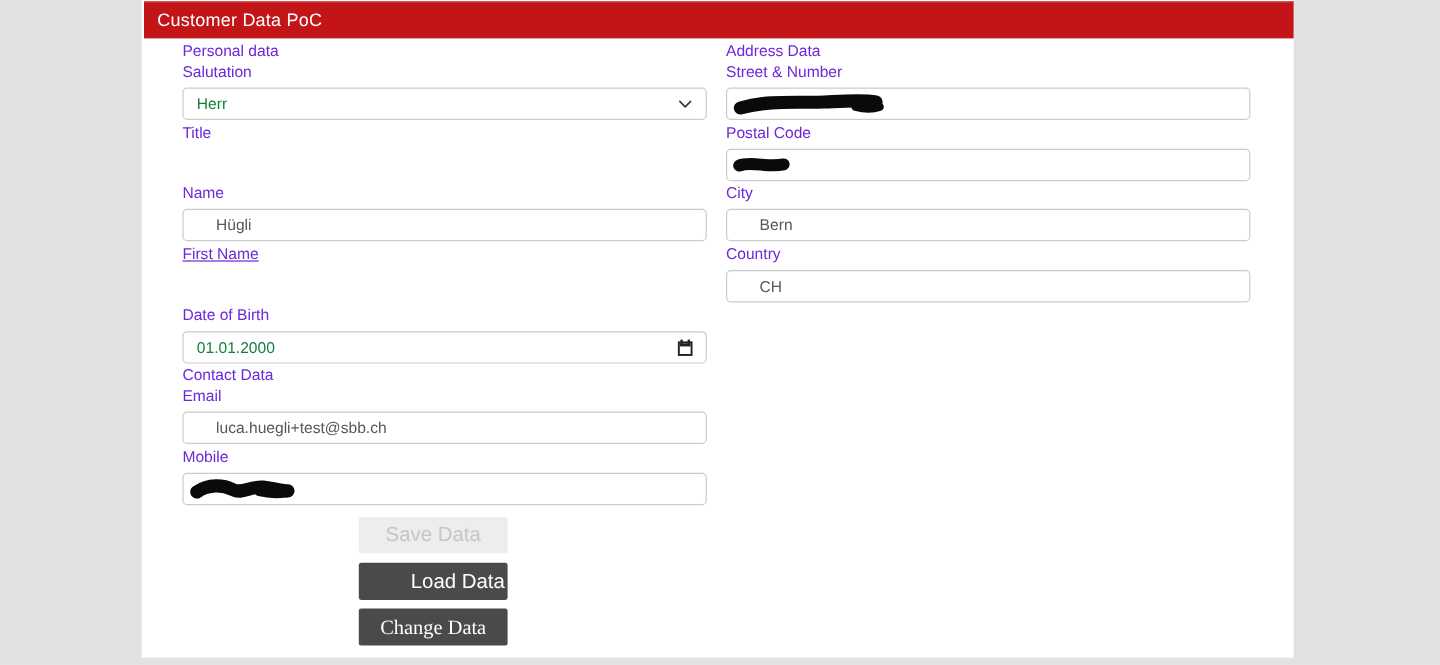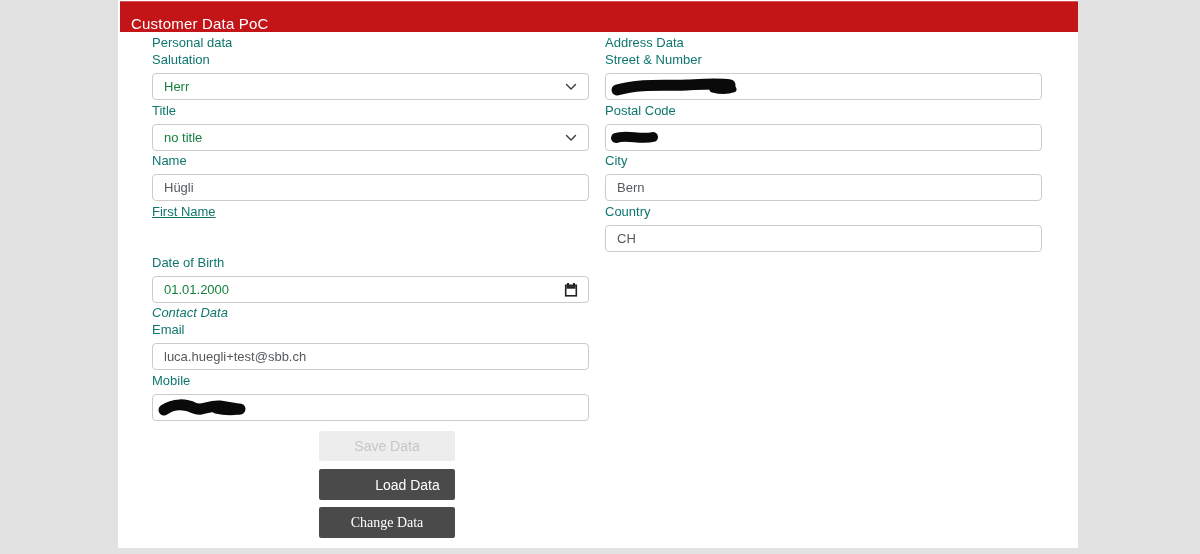--- a/index.html
+++ b/index.html
@@ -1,33 +1,33 @@
 <!DOCTYPE html>
 <html><head>
 <meta charset="utf-8">
 <style>
   * { margin:0; padding:0; box-sizing:border-box; }
   body { font-family:"Liberation Sans", sans-serif; background:#e2e2e2; }
   .page { position:relative; width:1200px; height:554px; background:#e2e2e2; overflow:hidden; }
   .card { position:absolute; left:118px; top:0; width:960px; height:548px; background:#ffffff; }
   .header { position:absolute; left:2px; top:1px; width:958px; height:31px; background:#c31418;
-            border-top:1px solid #d4545a; display:flex; align-items:flex-end; padding-left:11px; }
+            border-top:1px solid #d4545a; display:flex; align-items:center; padding-left:11px; }
   .header span { color:#ffffff; font-size:15px; letter-spacing:0.2px; }
-  .lbl { position:absolute; font-size:13px; line-height:14px; color:#0f766e; }
+  .lbl { position:absolute; font-size:13px; line-height:14px; color:#6d28d9; }
   .inp { position:absolute; width:437px; height:27px; border:1px solid #cbcbcb; border-radius:4px;
-         background:#fff; font-size:13px; color:#55595c; padding:0 11px;
+         background:#fff; font-size:13px; color:#55595c; padding:0 27px;
          font-family:"Liberation Sans", sans-serif; outline:none; }
   .fakeinp { position:absolute; width:437px; height:27px; border:1px solid #cbcbcb; border-radius:4px;
              background:#fff; display:flex; align-items:center; padding:0 11px; cursor:pointer; }
   .fakeinp .val { font-size:13px; color:#15803d; }
   .chev { position:absolute; right:11px; top:50%; transform:translateY(-50%); }
   .calic { position:absolute; right:10px; top:50%; transform:translateY(-50%); }
   .scrib { position:absolute; left:3px; top:50%; transform:translateY(-50%); }
-  .btn { position:absolute; left:201px; width:136px; border:none; border-radius:2px;
-         font-size:14px; font-family:"Liberation Sans", sans-serif; cursor:pointer; }
+  .btn { position:absolute; left:181px; width:124px; border:none; border-radius:2px;
+         font-size:17px; font-family:"Liberation Sans", sans-serif; cursor:pointer; }
   .btn.dark { background:#4a4a4a; color:#ffffff; }
   .btn.disabled { background:#ededed; color:#c6c6c6; cursor:default; }
   .colL { left:34px; }
   .colR { left:487px; }
 </style>
 </head>
 <body>
 
 <div class="page">
   <div class="card">
@@ -40,44 +40,38 @@
 
     <div class="lbl colL" style="top:53px;">Salutation</div>
     <div class="fakeinp colL" style="top:73px;">
       <span class="val">Herr</span>
       <svg class="chev" width="12" height="8" viewBox="0 0 12 8">
         <polyline points="1.5,1.5 6,6 10.5,1.5" fill="none" stroke="#3a3a3a" stroke-width="1.4" stroke-linecap="round" stroke-linejoin="round"></polyline>
       </svg>
     </div>
 
     <div class="lbl colL" style="top:104px;">Title</div>
-    <div class="fakeinp colL" style="top:124px;">
-      <span class="val">no title</span>
-      <svg class="chev" width="12" height="8" viewBox="0 0 12 8">
-        <polyline points="1.5,1.5 6,6 10.5,1.5" fill="none" stroke="#3a3a3a" stroke-width="1.4" stroke-linecap="round" stroke-linejoin="round"></polyline>
-      </svg>
-    </div>
 
     <div class="lbl colL" style="top:154px;">Name</div>
     <input class="inp colL" style="top: 174px;" value="Hügli">
 
     <div class="lbl colL" style="top:205px;text-decoration:underline;">First Name</div>
 
     <div class="lbl colL" style="top:256px;">Date of Birth</div>
     <div class="fakeinp colL" style="top:276px;">
       <span class="val">01.01.2000</span>
       <svg class="calic" width="14" height="15" viewBox="0 0 14 15">
         <rect x="3" y="0.5" width="2" height="3.5" fill="#222"></rect>
         <rect x="9" y="0.5" width="2" height="3.5" fill="#222"></rect>
         <rect x="1.7" y="2.8" width="10.6" height="10.5" fill="none" stroke="#222" stroke-width="1.6"></rect>
         <rect x="2.5" y="3.6" width="9" height="2.6" fill="#222"></rect>
       </svg>
     </div>
 
-    <div class="lbl colL" style="top:306px;font-style:italic;">Contact Data</div>
+    <div class="lbl colL" style="top:306px;">Contact Data</div>
 
     <div class="lbl colL" style="top:323px;">Email</div>
     <input class="inp colL" style="top: 343px;" value="luca.huegli+test@sbb.ch">
 
     <div class="lbl colL" style="top:374px;">Mobile</div>
     <div class="fakeinp colL" style="top:394px;">
       <svg class="scrib" width="95" height="22" viewBox="0 0 95 22">
         <path d="M8,13 C18,6 30,7 38,11 C46,15 52,8 64,9 C72,10 80,12 84,12" fill="none" stroke="#0a0a0a" stroke-width="11" stroke-linecap="round"></path>
         <path d="M60,13 C68,15 76,15 83,14" fill="none" stroke="#0a0a0a" stroke-width="7" stroke-linecap="round"></path>
       </svg>

